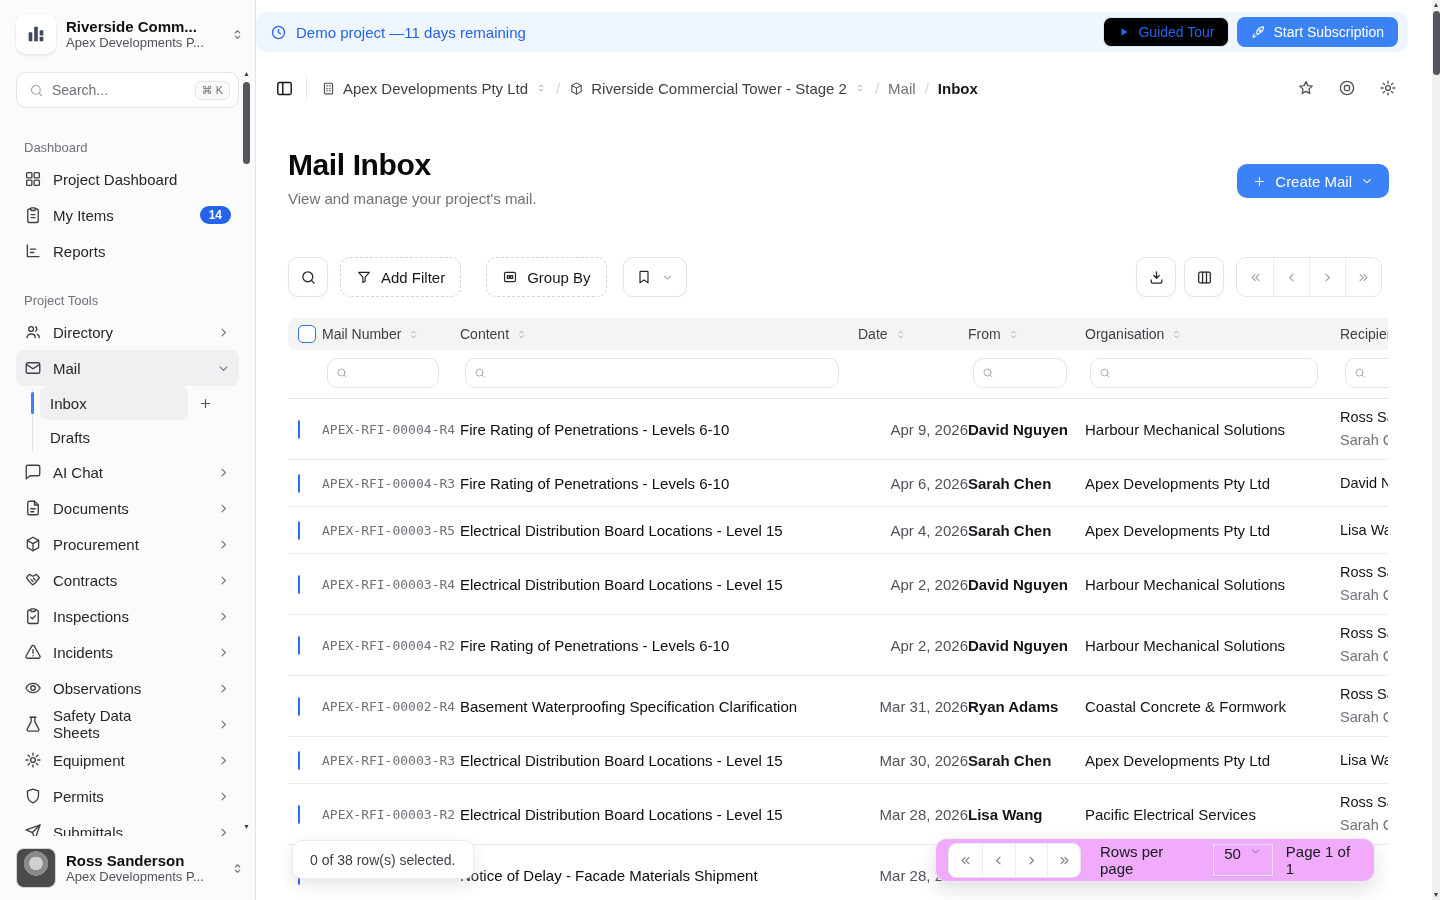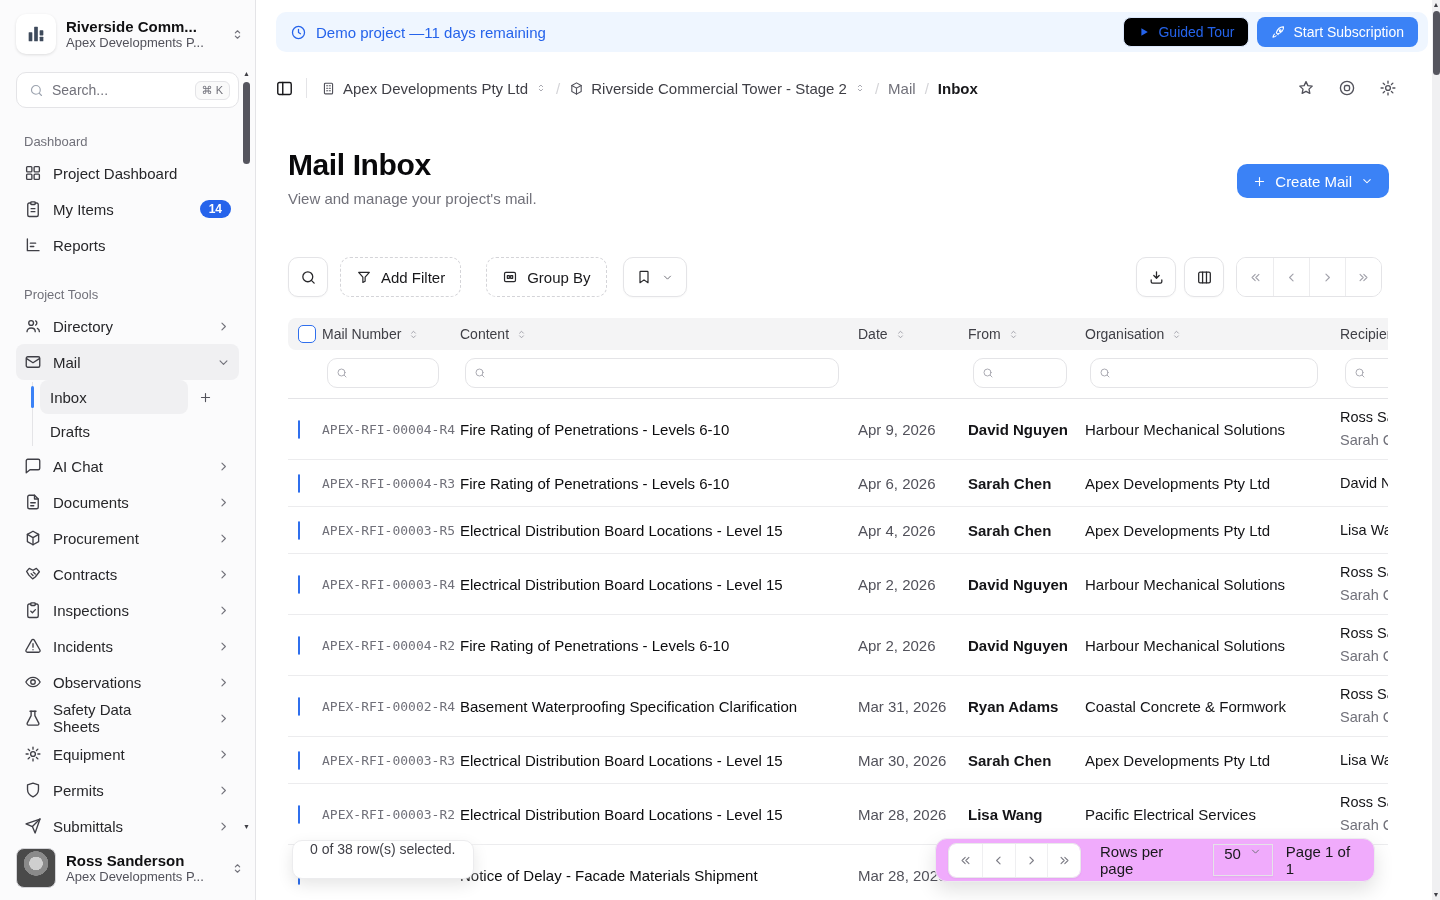--- a/index.html
+++ b/index.html
@@ -14,21 +14,21 @@
   .org-text { flex:1; min-width:0; }
   .org-name { font-weight:700; font-size:15px; color:#111113; white-space:nowrap; }
   .org-sub { font-size:13px; color:#52525b; white-space:nowrap; }
   .updown-ic { color:#71717a; flex:none; }
 
   .search-box { margin:8px 16px 0; height:36px; border:1px solid #e4e4e7; background:#fff; border-radius:10px; display:flex; align-items:center; gap:8px; padding:0 8px 0 12px; color:#9ca3af; cursor:text; }
   .search-ph { flex:1; font-size:14px; color:#71717a; }
   .kbd { font-size:11px; color:#71717a; border:1px solid #e4e4e7; background:#fafafa; border-radius:6px; padding:2px 6px; }
 
   nav.side-nav { position:absolute; top:120px; left:0; right:12px; bottom:64px; overflow:hidden; padding:0 4px 0 16px; }
-  .nav-label { font-size:13px; color:#71717a; margin:14px 8px 6px; }
+  .nav-label { font-size:13px; color:#71717a; margin:20px 8px 6px; }
   .nav-label.second { margin-top:24px; }
   .nav-item { height:36px; display:flex; align-items:center; gap:11px; padding:0 8px; border-radius:8px; font-size:15px; color:#27272a; cursor:pointer; }
   .nav-item.active { background:#f0f0f2; }
   .nav-ic { color:#3f3f46; flex:none; }
   .nav-spacer { margin-left:auto; display:flex; align-items:center;padding-left:45px; }
   .nav-ch { color:#71717a; }
   .count-badge { background:#2563eb; color:#fff; font-size:12px; font-weight:700; border-radius:999px; padding:2px 9px; line-height:14px; }
   .subtree { position:relative; margin-left:16px; }
   .subtree:before { content:""; position:absolute; left:0; top:2px; bottom:2px; width:1px; background:#e4e4e7; }
   .sub-item { height:34px; display:flex; align-items:center; margin-left:8px; padding:0 10px; border-radius:8px; font-size:15px; color:#27272a; cursor:pointer; position:relative; width:148px; }
@@ -44,21 +44,21 @@
   .user-footer { position:absolute; left:0; bottom:0; width:100%; height:64px; display:flex; align-items:center; gap:10px; padding:0 10px 0 16px; cursor:pointer; background:#fbfbfc; }
   .avatar { width:40px; height:40px; border-radius:8px; flex:none;
     background: radial-gradient(circle at 50% 38%, #cfcfcf 0 22%, #8a8a8a 23% 40%, #4a4a4a 41% 100%);
     background-color:#3a3a3a; border:1px solid #d4d4d8; }
   .user-name { font-weight:700; font-size:15px; color:#111113; white-space:nowrap; }
   .user-sub { font-size:13px; color:#52525b; white-space:nowrap; }
 
   
   .main { position:absolute; left:256px; top:0; width:1184px; height:900px; background:#fff; }
 
-  .banner { position:absolute; left:20px; top:12px; width:1152px; height:40px; background:#eff6ff; border-radius:10px; display:flex; align-items:center; padding:0 10px 0 14px; }
+  .banner { position:absolute; left:0; top:12px; width:1152px; height:40px; background:#eff6ff; border-radius:10px; display:flex; align-items:center; padding:0 10px 0 14px; }
   .banner-left { display:flex; align-items:center; gap:9px; color:#2563eb; font-size:15px; }
   .banner-right { margin-left:auto; display:flex; align-items:center; gap:8px; }
   .btn-guided { height:30px; display:flex; align-items:center; gap:7px; background:#000000; color:#2563eb; border:1px solid #dbe7fb; border-radius:8px; padding:0 13px; font-size:14px; cursor:pointer; }
   .btn-subscribe { height:30px; display:flex; align-items:center; gap:8px; background:#3b82f6; color:#fff; border:none; border-radius:8px; padding:0 14px; font-size:14px; cursor:pointer; }
 
   .topbar { position:absolute; left:0; top:64px; width:100%; height:48px; display:flex; align-items:center; padding:0 43px 0 19px; }
   .panel-btn { color:#18181b; cursor:pointer; display:flex; }
   .tb-divider { width:1px; height:20px; background:#e4e4e7; margin:0 14px 0 12px; }
   .crumbs { display:flex; align-items:center; gap:9px; font-size:15px; color:#3f3f46; }
   .crumb { display:flex; align-items:center; gap:7px; cursor:pointer; }
@@ -91,28 +91,28 @@
   .thead { height:32px; background:#f4f4f5; border-radius:8px; color:#3f3f46; font-size:14px; }
   .th { display:flex; align-items:center; gap:6px; }
   .sort-ic { color:#a1a1aa; cursor:pointer; }
   .cb { width:18px; height:18px; border:1.6px solid #2f6fed; border-radius:5px; background:#fff; margin-left:10px; cursor:pointer; flex:none; }
   .tfilters { padding:8px 0 10px; border-bottom:1px solid #e4e4e7; }
   .f-input { height:30px; border:1px solid #e4e4e7; border-radius:10px; background:#fff; display:flex; align-items:center; padding:0 8px; color:#a1a1aa; margin-left:5px; cursor:text; }
   .trow { border-bottom:1px solid #ececee; cursor:pointer; }
   .trow.tall { height:61px; } .trow.short { height:47px; }
   .c-num { font-family:"DejaVu Sans Mono", monospace; font-size:13px; color:#71717a; white-space:nowrap; }
   .c-content { font-size:15px; font-weight:500; color:#0c0c0e; white-space:nowrap; overflow:hidden; }
-  .c-date { font-size:15px; color:#52525b; white-space:nowrap; }
+  .c-date { font-size:15px; color:#52525b; white-space:nowrap;text-align:right; }
   .c-from { font-size:15px; font-weight:600; color:#141417; white-space:nowrap; }
   .c-org { font-size:15px; color:#141417; white-space:nowrap; }
   .c-recip { font-size:14.5px; line-height:23px; white-space:nowrap; }
   .r1 { color:#141417; font-weight:500; } .r2 { color:#71717a; }
 
   
-  .selected-pill { position:absolute; left:36px; top:840px; height:39px; background:#fff; border:1px solid #ececee; border-radius:10px; box-shadow:0 6px 16px rgba(0,0,0,.10), 12px 0 14px -6px rgba(255,255,255,.9); display:flex; padding:0 17px; font-size:14px; color:#3f3f46; z-index:5; }
+  .selected-pill { position:absolute; left:36px; top:840px; height:39px; background:#fff; border:1px solid #ececee; border-radius:10px; box-shadow:0 6px 16px rgba(0,0,0,.10), 12px 0 14px -6px rgba(255,255,255,.9); display:flex; align-items:center; padding:0 17px; font-size:14px; color:#3f3f46; z-index:5; }
   .pager-bar { position:absolute; left:679px; top:838px; width:440px; height:44px; background:#f0abfc; border:1px solid #ececee; border-radius:12px; box-shadow:0 8px 20px rgba(0,0,0,.12); display:flex; align-items:center; padding:0 12px; gap:13px; z-index:6; }
   .pb-group { display:flex; border:1px solid #e9e9eb; border-radius:8px; overflow:hidden; box-shadow:0 1px 2px rgba(0,0,0,.05); }
   .pb-btn { width:33px; height:33px; display:flex; align-items:center; justify-content:center; color:#7c7c85; background:#fff; border:none; cursor:pointer; }
   .pb-btn + .pb-btn { border-left:1px solid #efeff1; }
   .pb-label { font-size:15px; color:#18181b; margin-left:6px; }
   .pb-select { height:32px; border:1px solid #e4e4e7; border-radius:0; display:flex; align-items:flex-start; gap:8px; padding:0 10px; font-size:15px; color:#18181b; cursor:pointer; box-shadow:0 1px 2px rgba(0,0,0,.05); }
   .pb-page { font-size:15px; color:#18181b; }
 
   
   .win-scrollbar { position:absolute; right:0; top:0; width:8px; height:900px; background:#f0f0f2; z-index:10; }

